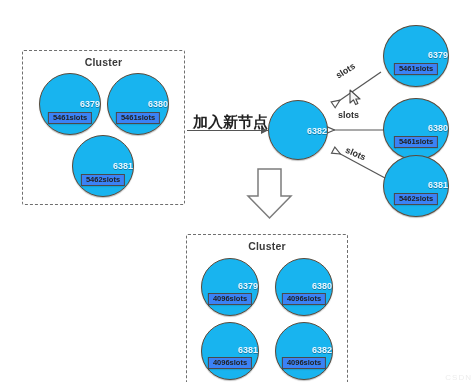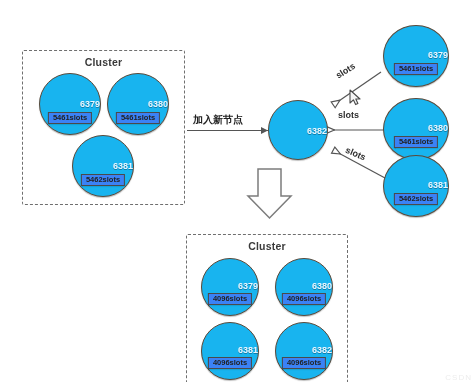--- a/index.html
+++ b/index.html
@@ -68,21 +68,21 @@
 
   
   .edge-label{
     position:absolute;
     font-size:9px;
     color:#2f2f2f;
     font-weight:bold;
     white-space:nowrap;
   }
   .edge-label.cn{
-    font-size:10px;
+    font-size:15px;
     color:#222;
     font-family:Liberation Mono, monospace;
   }
   .edge-label.rot-a{transform:rotate(-32deg);transform-origin:left top;}
   .edge-label.rot-b{transform:rotate(23deg);transform-origin:left top;}
 
   .watermark{
     position:absolute;
     right:3px;bottom:0px;
     font-size:8px;

